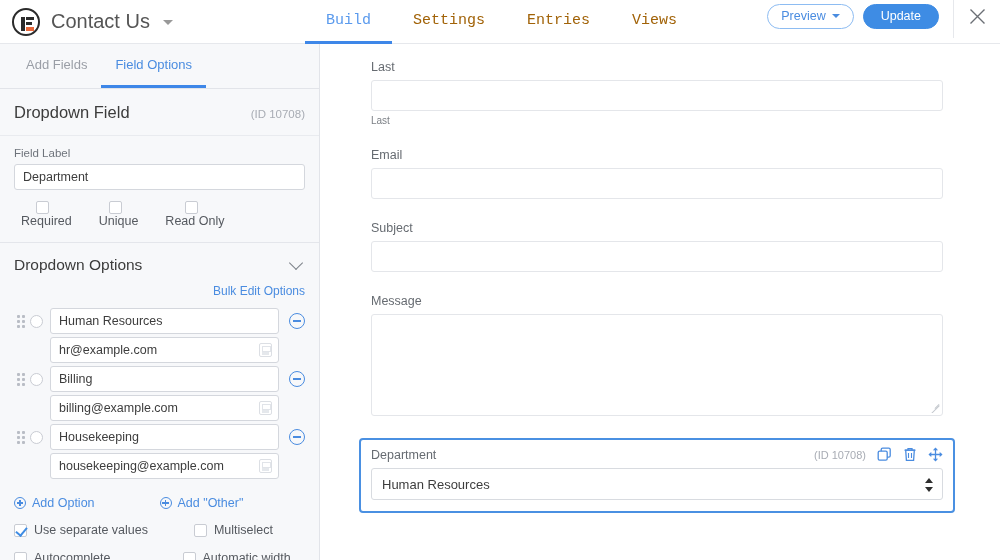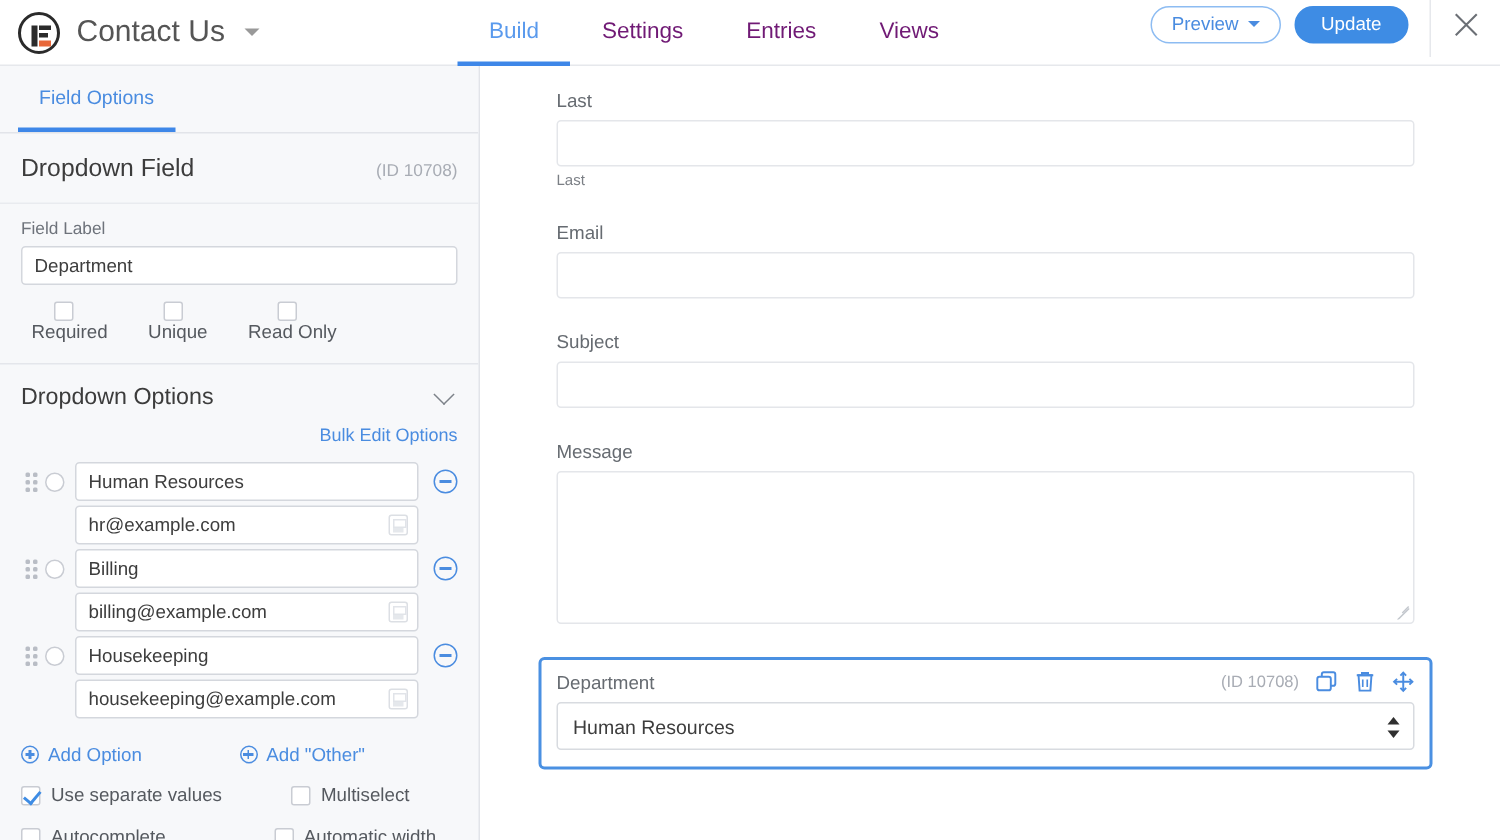--- a/index.html
+++ b/index.html
@@ -38,25 +38,25 @@
   }
   .title-caret {
     display: inline-block; margin-left: 7px;
     width: 0; height: 0; vertical-align: middle;
     border-left: 5px solid transparent; border-right: 5px solid transparent;
     border-top: 5px solid #999;
   }
 
   .nav-tabs {
     position: absolute; left: 305px; top: 0; height: 44px;
-    display: flex; align-items: stretch;
+    display: flex; align-items: stretch; font-family: Liberation Mono, monospace;
   }
   .nav-tab {
     display: flex; align-items: center; padding: 0 21px;
-    font-size: 15px; color: #701a75; cursor: pointer;
+    font-size: 15px; color: #a16207; cursor: pointer;
     border-bottom: 3px solid transparent;
     white-space: nowrap;
   }
   .nav-tab.active { color: #5a9aed; border-bottom-color: #3e87e8; }
 
   .topbar-right {
     position: absolute; right: 0; top: 0; height: 32px;
     display: flex; align-items: center;
   }
   .btn-preview {
@@ -322,20 +322,23 @@
       <svg width="17" height="17" viewBox="0 0 17 17">
         <path d="M1.5 1.5 L15.5 15.5 M15.5 1.5 L1.5 15.5" stroke="#6b6f75" stroke-width="1.4" fill="none"></path>
       </svg>
     </div>
   </div>
 </div>
 
 <div class="sidebar">
 
   <div class="panel-tabs">
+    <div class="panel-tab">
+      <span>Add Fields</span>
+    </div>
     <div class="panel-tab active">
       <span>Field Options</span>
     </div>
   </div>
 
   <div class="field-head">
     <h2>Dropdown Field</h2>
     <span class="field-id">(ID 10708)</span>
   </div>
 

